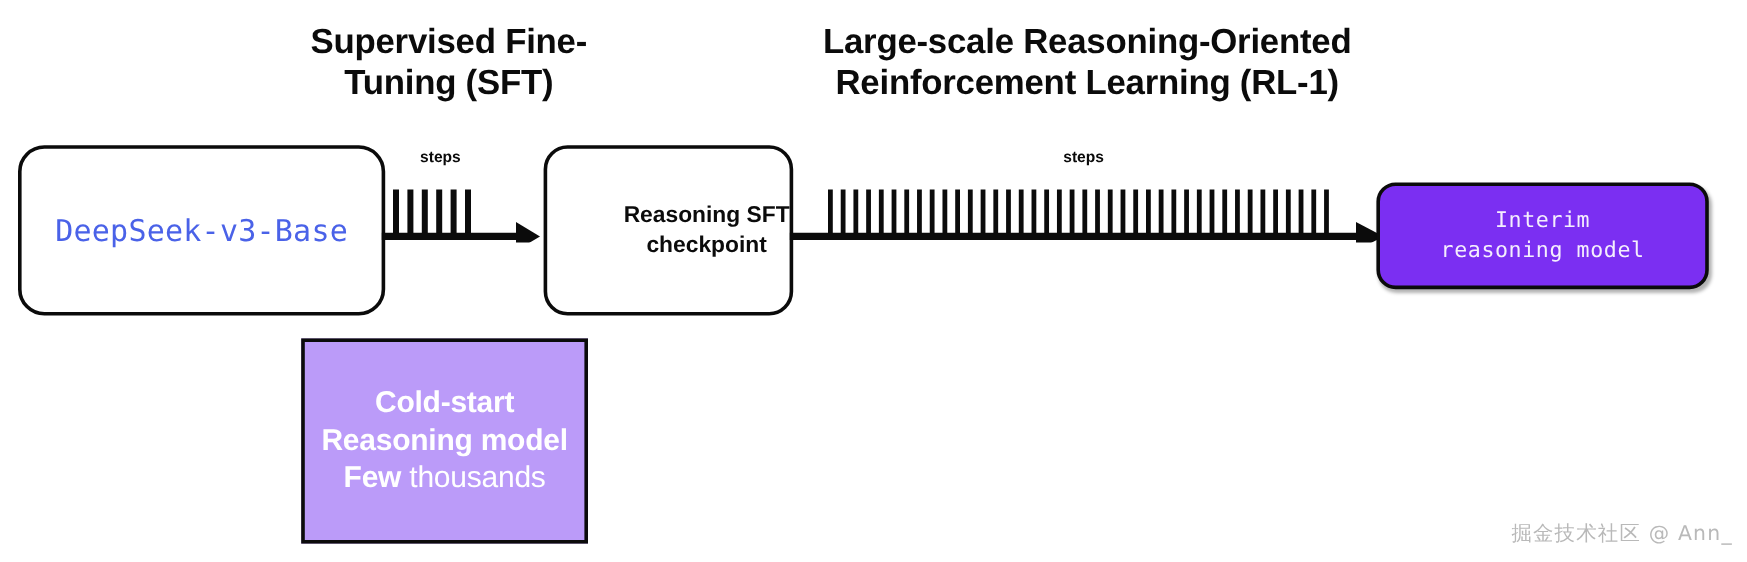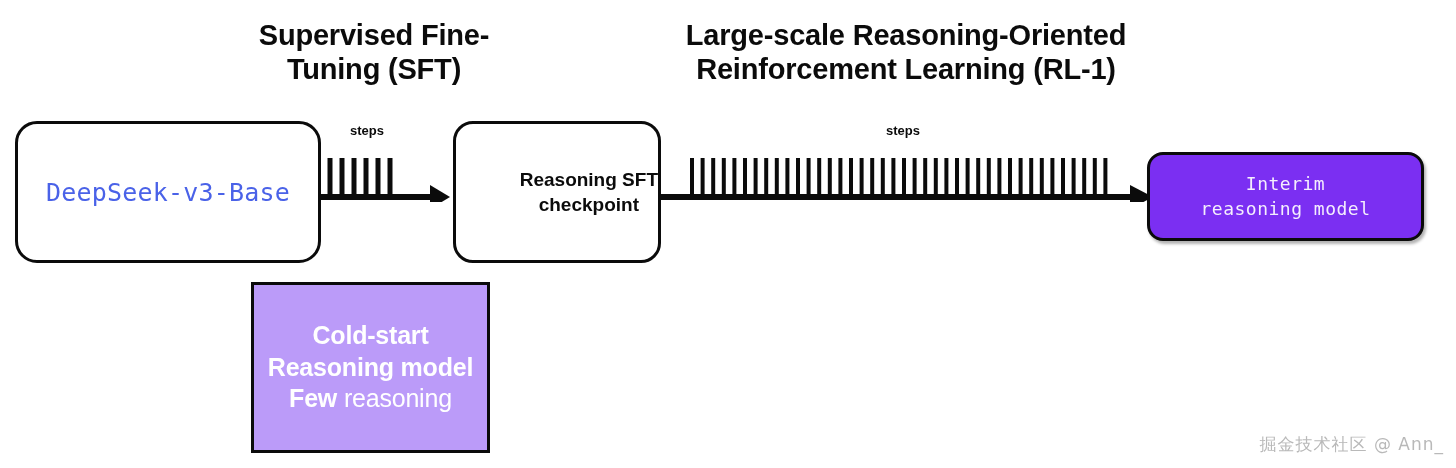--- a/index.html
+++ b/index.html
@@ -265,18 +265,18 @@
   </svg>
 
   <div id="box-interim">
     <span class="node-label">Interim
 reasoning model</span>
   </div>
 
   <div id="box-coldstart">
     <div class="cs-line">Cold-start</div>
     <div class="cs-line">Reasoning model</div>
-    <div class="cs-line mixed"><span>Few</span><span> </span><span class="soft">reasoning</span></div>
+    <div class="cs-line mixed"><span>Few</span><span> </span><span class="soft">thousands</span></div>
   </div>
 
   <div id="watermark">掘金技术社区 @ Ann_</div>
 
 </div>
 
 </body></html>

